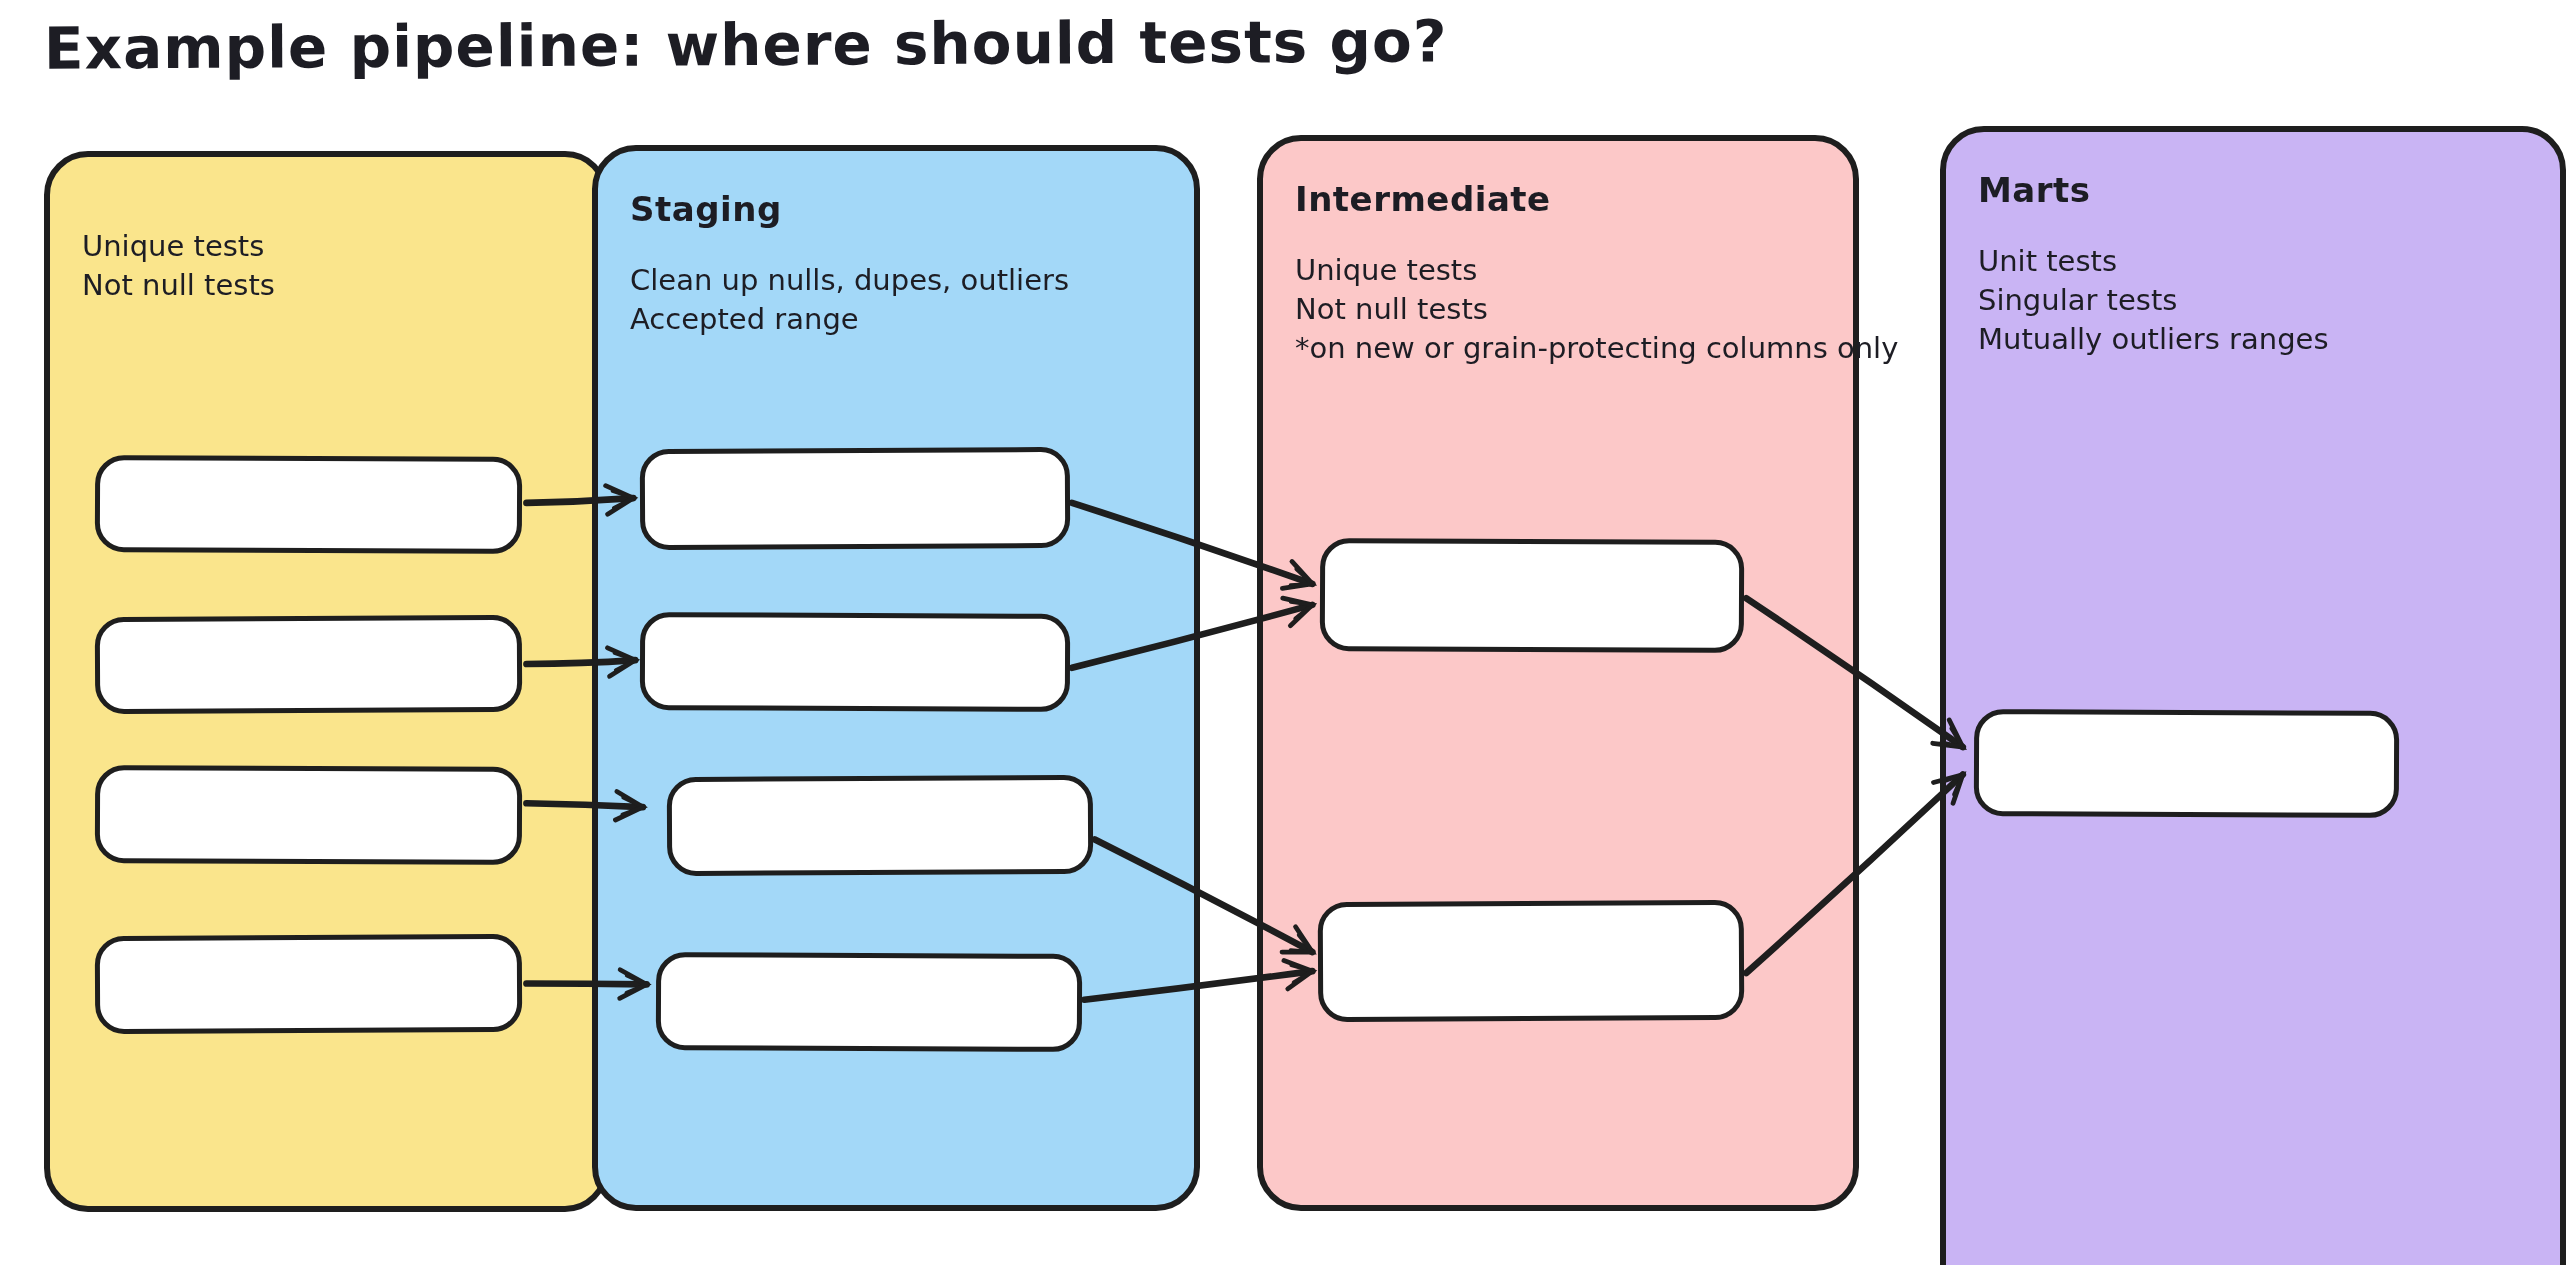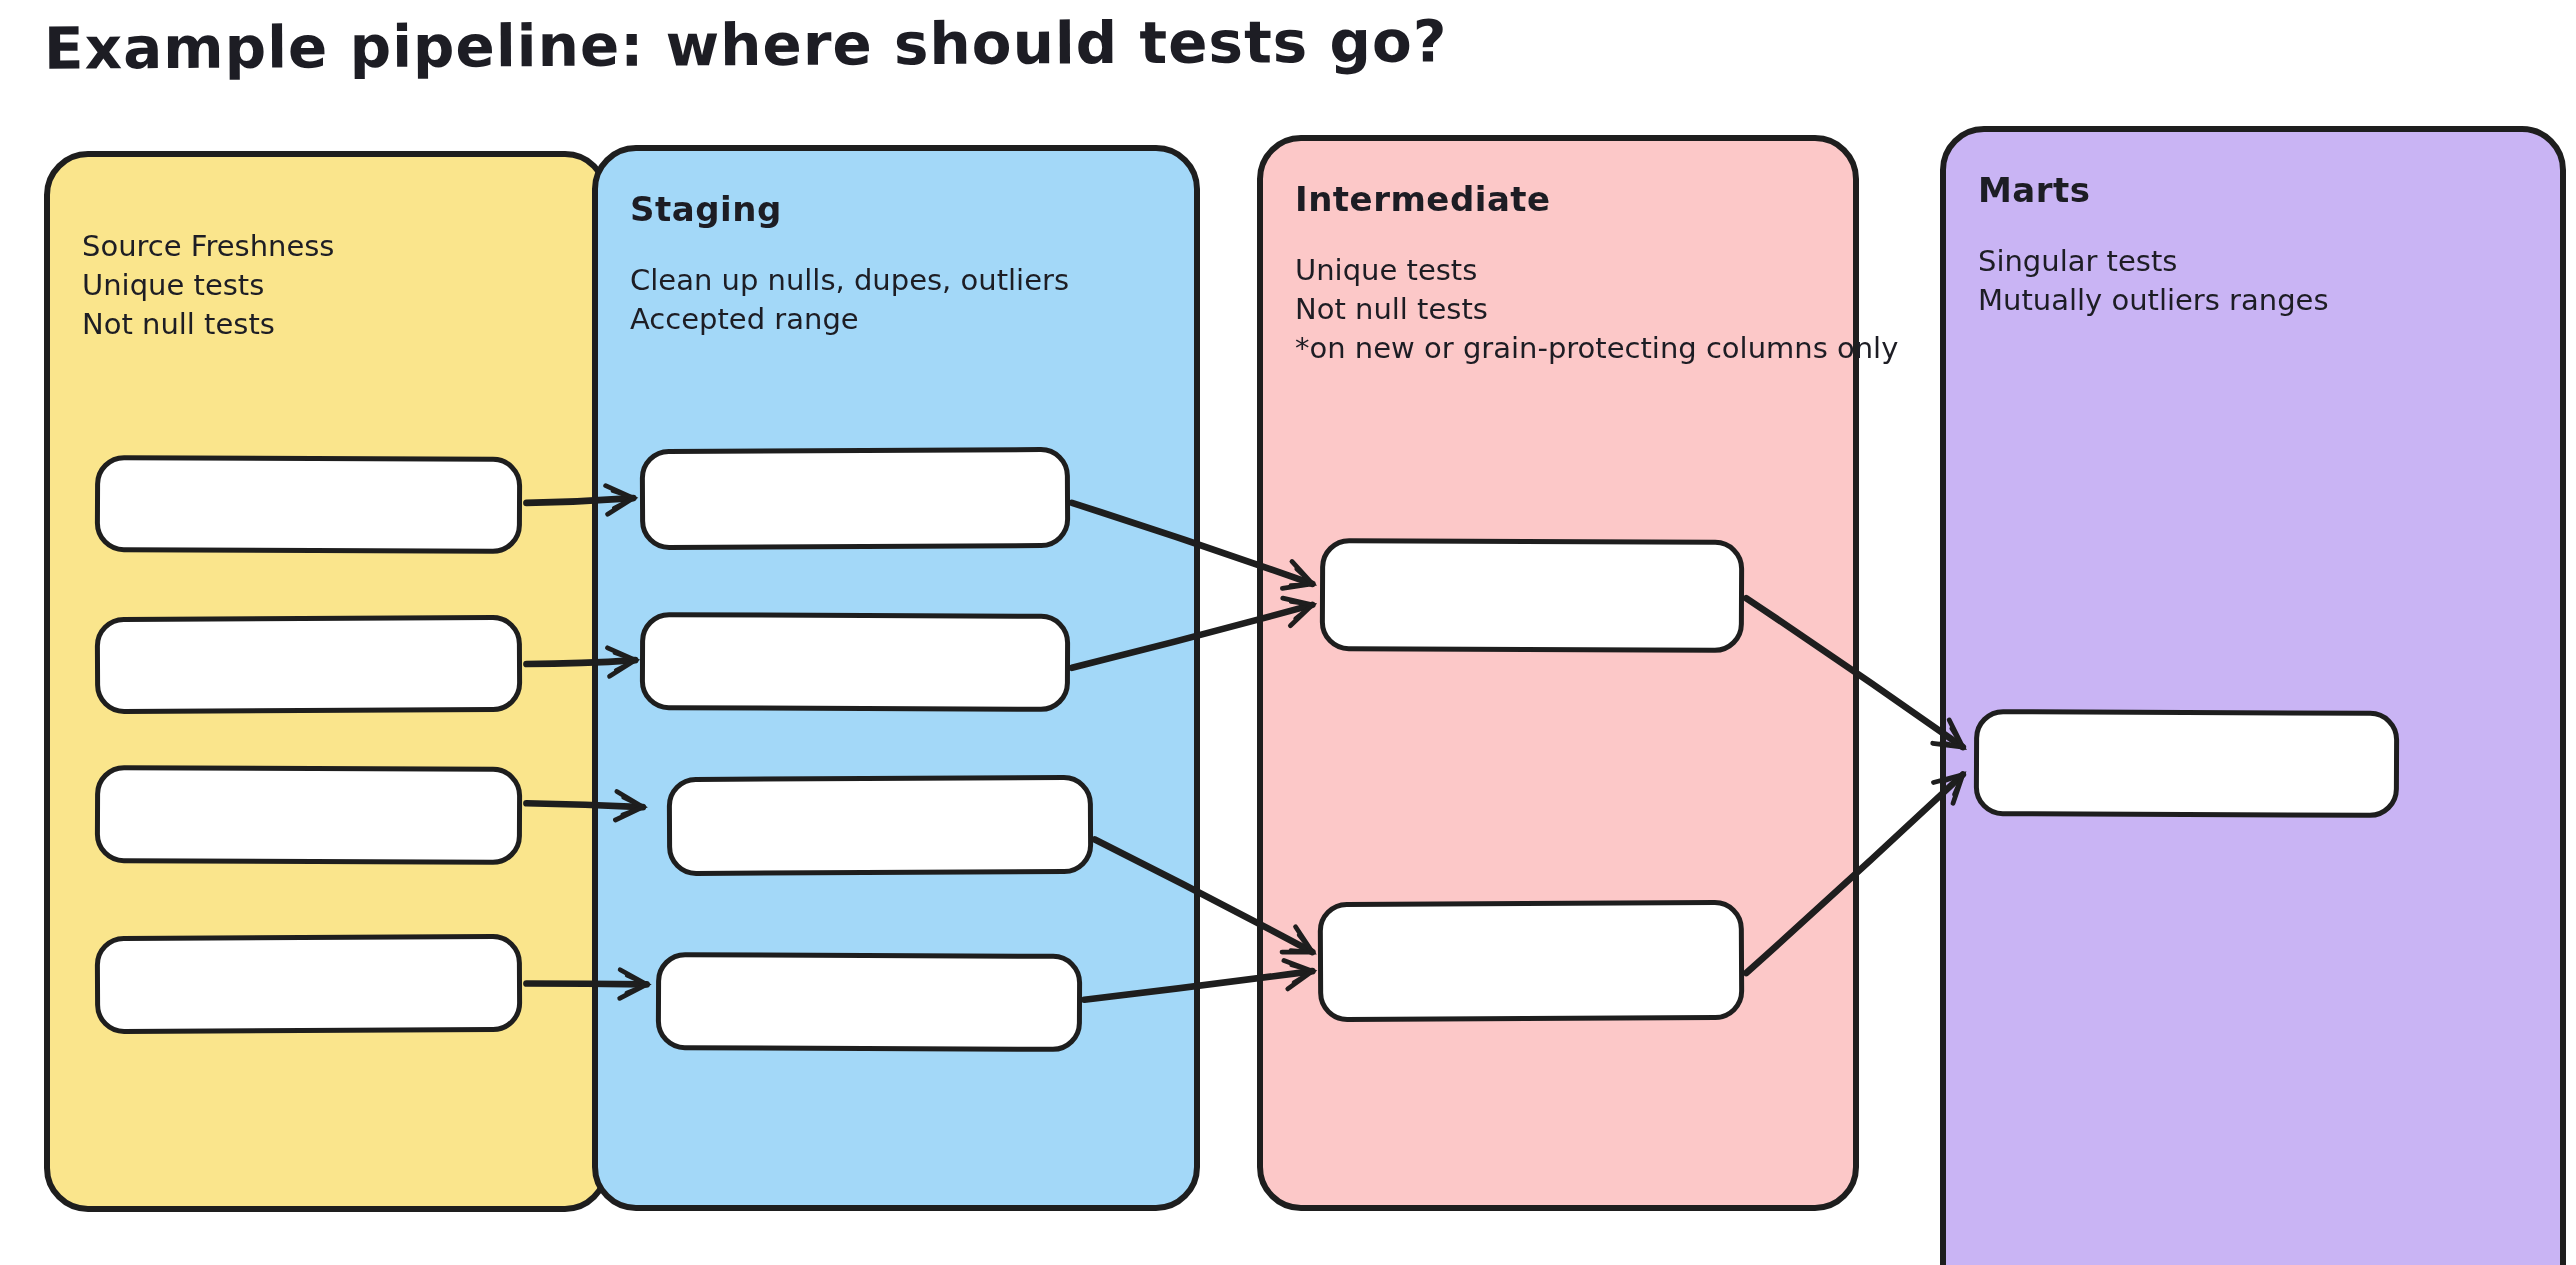--- a/index.html
+++ b/index.html
@@ -57,21 +57,20 @@
     pointer-events:none;
   }
 </style>
 </head>
 <body>
 
 <div class="page-title">Example pipeline: where should tests go?</div>
 
 <section class="column" style="left: 44px; top: 151px; width: 565px; height: 1061px; background-color: rgb(250, 229, 140);">
   <div class="col-lines">
-    <div>Source Freshness</div>
     <div>Unique tests</div>
     <div>Not null tests</div>
   </div>
 </section>
 
 <section class="column" style="left: 592px; top: 145px; width: 608px; height: 1066px; background-color: rgb(163, 216, 248);">
   <div class="col-title">Staging</div>
   <div class="col-lines">
     <div>Clean up nulls, dupes, outliers</div>
     <div>Accepted range</div>
@@ -83,20 +82,21 @@
   <div class="col-lines">
     <div>Unique tests</div>
     <div>Not null tests</div>
     <div>*on new or grain-protecting columns only</div>
   </div>
 </section>
 
 <section class="column" style="left: 1940px; top: 126px; width: 626px; height: 1201px; background-color: rgb(201, 180, 244);">
   <div class="col-title">Marts</div>
   <div class="col-lines">
+    <div>Unit tests</div>
     <div>Singular tests</div>
     <div>Mutually outliers ranges</div>
   </div>
 </section>
 
 <div class="node n-a" style="left:95px;top:456px;width:427px;height:97px;"></div>
 <div class="node n-b" style="left:95px;top:616px;width:427px;height:97px;"></div>
 <div class="node n-a" style="left:95px;top:766px;width:427px;height:98px;"></div>
 <div class="node n-b" style="left:95px;top:935px;width:427px;height:98px;"></div>
 

